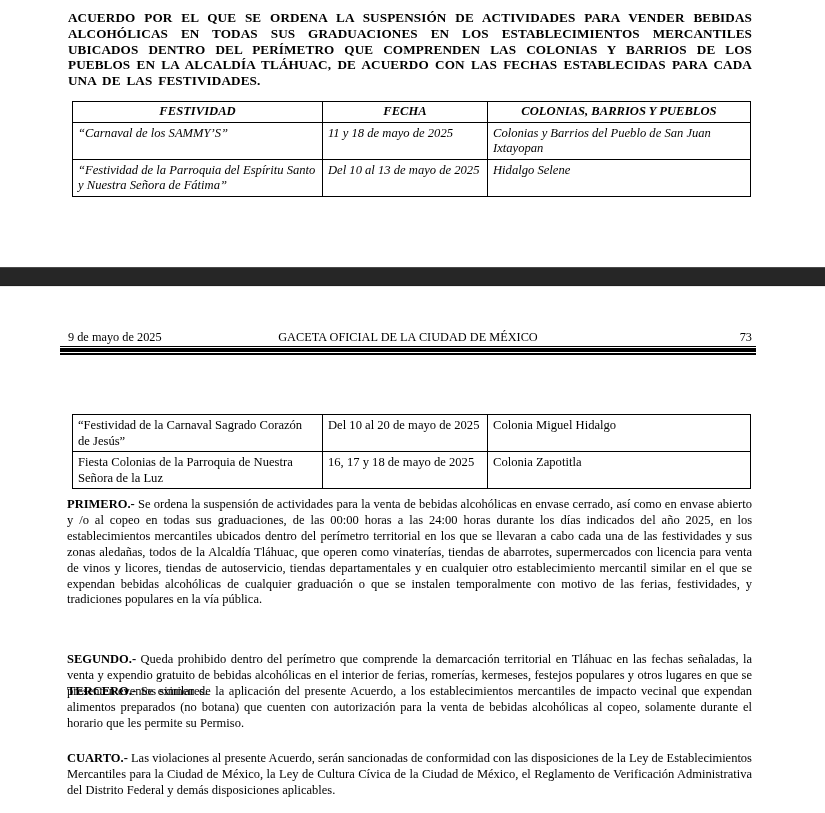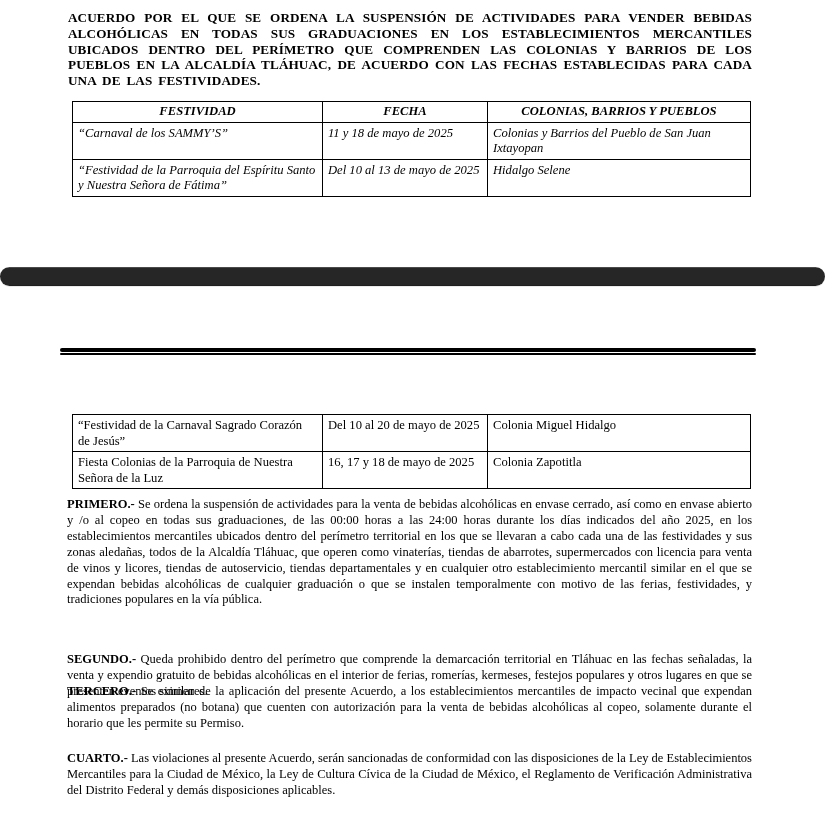--- a/index.html
+++ b/index.html
@@ -1,15 +1,15 @@
 <!DOCTYPE html>
 <html><head>
 <meta charset="utf-8">
 <style>
-  * { margin: 0; padding: 0; box-sizing: border-box; border-radius: 19px; }
+  * { margin: 0; padding: 0; box-sizing: border-box; }
   html, body { background: #ffffff; }
   body {
     width: 825px; height: 813px;
     font-family: "Liberation Serif", "DejaVu Serif", serif;
     color: #000;
     position: relative;
     overflow: hidden;
   }
   .page {
     position: absolute; inset: 0;
@@ -129,20 +129,25 @@
       <tr class="r2">
         <td>“Festividad de la Parroquia del Espíritu Santo y Nuestra Señora de Fátima”</td>
         <td>Del 10 al 13 de mayo de 2025</td>
         <td>Hidalgo Selene</td>
       </tr>
     </tbody>
   </table>
 
   <div class="page-break-bar"></div>
 
+  <div class="running-header">
+    <span class="rh-date">9 de mayo de 2025</span>
+    <span class="rh-title">GACETA OFICIAL DE LA CIUDAD DE MÉXICO</span>
+    <span class="rh-page">73</span>
+  </div>
   <div class="double-rule">
     <div class="rule-thick"></div>
     <div class="rule-thin"></div>
   </div>
 
   <table class="fest-table" id="table2">
     <colgroup>
         <col class="c1">
         <col class="c2">
         <col class="c3">

